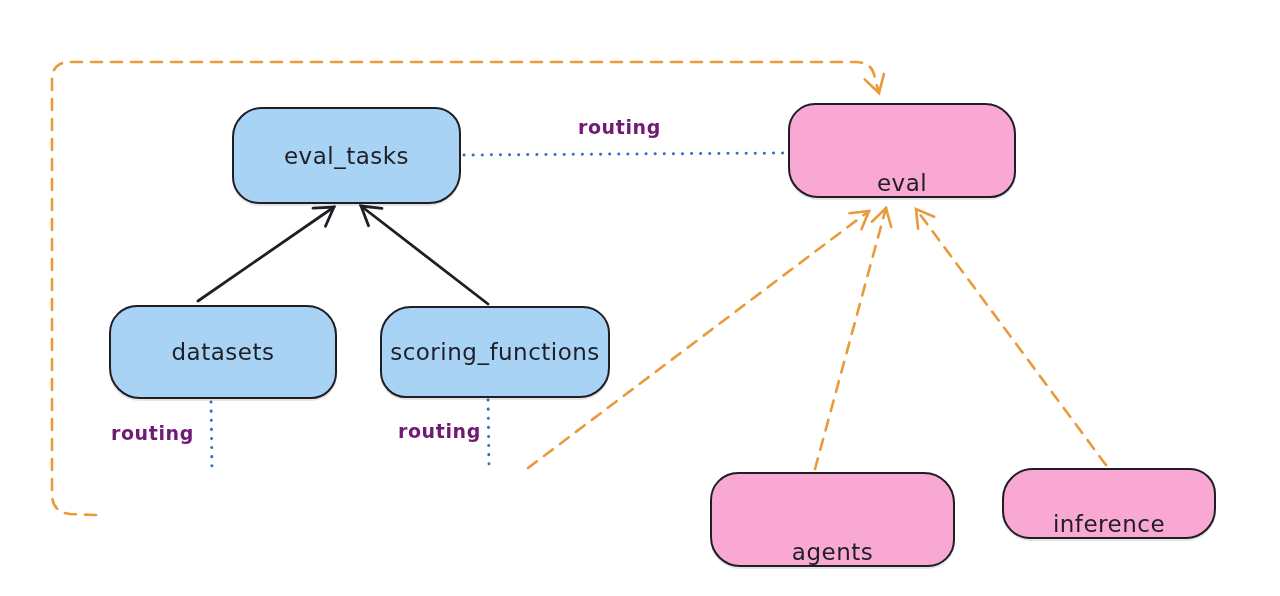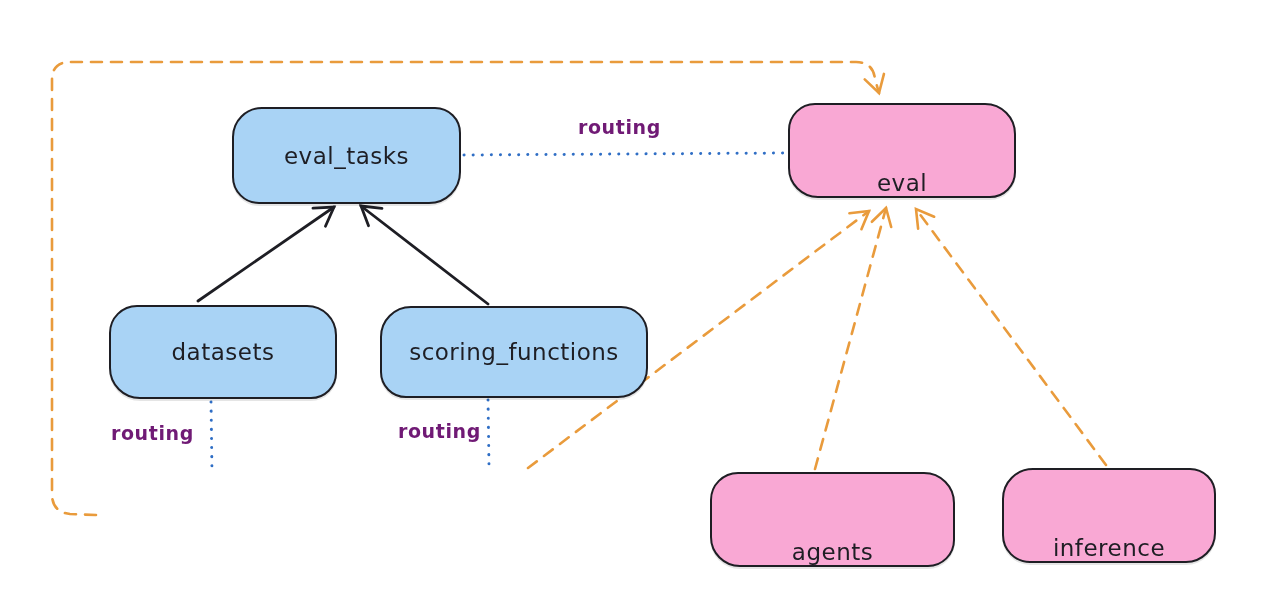--- a/index.html
+++ b/index.html
@@ -33,25 +33,25 @@
     box-shadow: 0 2px 0 0 rgba(0,0,0,0.10);
     box-sizing: border-box;
     text-align: center;
   }
   .node.blue  { background: #a9d3f5; }
   .node.green { background: #f9a8d4; align-items: flex-end; }
 
   #node-eval_tasks        { left: 232px; top: 107px; width: 229px; height: 97px; border-radius: 30px 26px 32px 27px; }
   #node-eval              { left: 788px; top: 103px; width: 228px; height: 95px; border-radius: 27px 31px 26px 30px; }
   #node-datasets          { left:  97px; top: 305px; width: 228px; height: 94px; border-radius: 28px 30px 26px 31px; margin-left: 12px; }
-  #node-scoring_functions { left: 380px; top: 306px; width: 268px; height: 92px; border-radius: 31px 27px 30px 26px; }
+  #node-scoring_functions { left: 380px; top: 306px; width: 230px; height: 92px; border-radius: 31px 27px 30px 26px; }
   #node-datasetio         { left:  95px; top: 477px; width: 233px; height: 93px; border-radius: 26px 30px 28px 31px; }
   #node-scoring           { left: 385px; top: 471px; width: 230px; height: 95px; border-radius: 30px 28px 31px 26px; }
   #node-agents            { left: 710px; top: 472px; width: 245px; height: 95px; border-radius: 28px 31px 27px 30px; }
-  #node-inference         { left: 1002px; top: 468px; width: 214px; height: 95px; border-radius: 31px 26px 30px 28px; }
+  #node-inference         { left: 1002px; top: 468px; width: 214px; height: 71px; border-radius: 31px 26px 30px 28px; }
 
   .edge-label {
     position: absolute;
     color: #701a75;
     font-size: 19px;
     font-weight: 600;
     letter-spacing: 0.6px;
     white-space: nowrap;
   }
   #label-routing-top      { left: 578px; top: 116px; }

